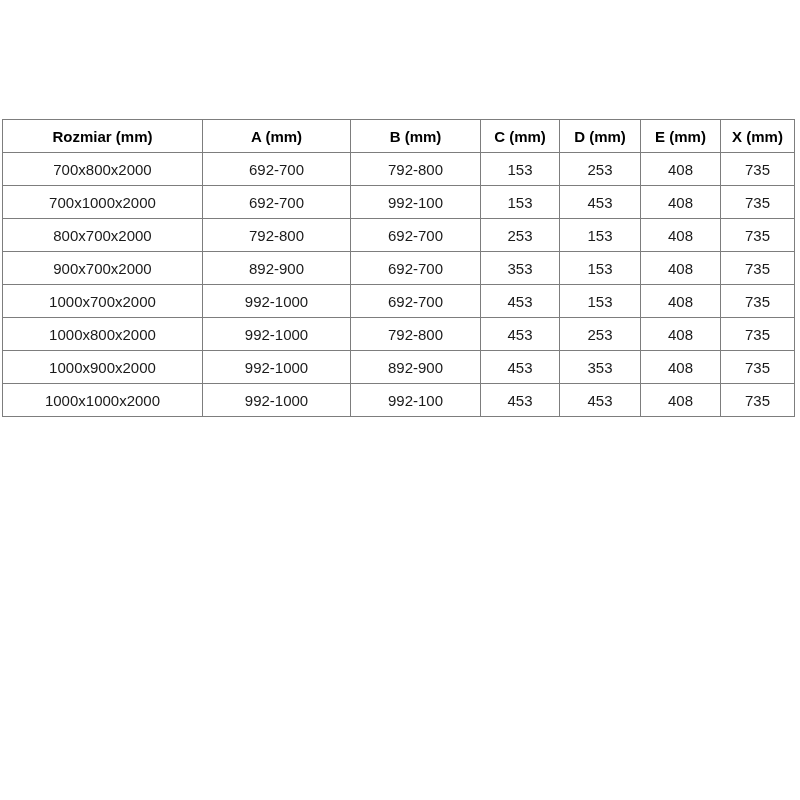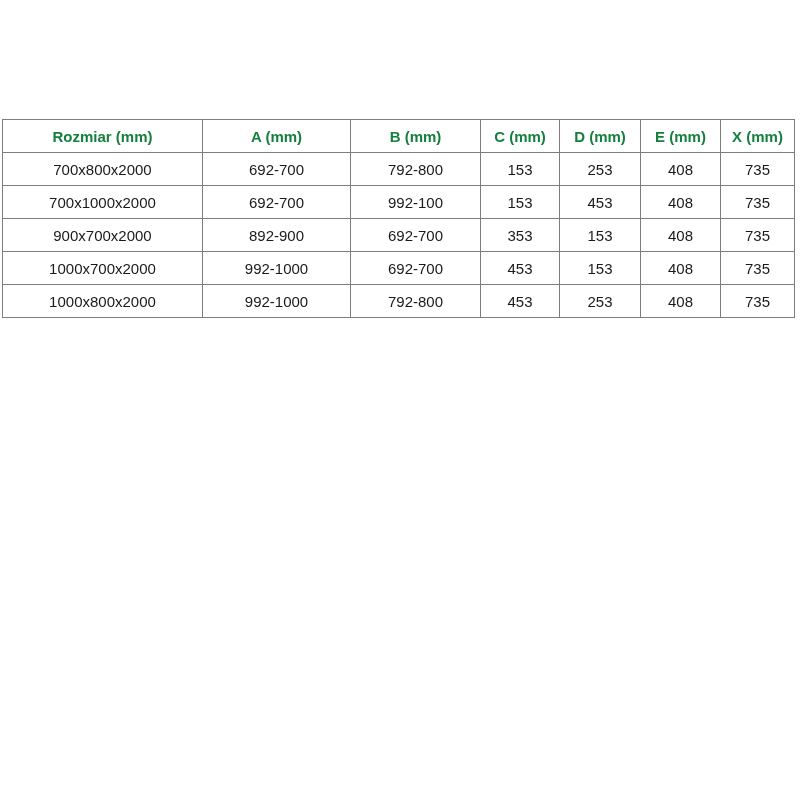--- a/index.html
+++ b/index.html
@@ -32,21 +32,21 @@
     padding: 0;
     text-align: center;
     vertical-align: middle;
     font-size: 15px;
     color: #1a1a1a;
     white-space: nowrap;
     overflow: hidden;
   }
   table.size-table th {
     font-weight: bold;
-    color: #15803d;
+    color: #000000;
     margin-top: 48px;
   }
   col.c0 { width: 200px; }
   col.c1 { width: 148px; }
   col.c2 { width: 130px; }
   col.c3 { width: 79px; }
   col.c4 { width: 81px; }
   col.c5 { width: 80px; }
   col.c6 { width: 74px; }
 </style>
@@ -88,20 +88,29 @@
         <tr>
           <td>700x1000x2000</td>
           <td>692-700</td>
           <td>992-100</td>
           <td>153</td>
           <td>453</td>
           <td>408</td>
           <td>735</td>
         </tr>
         <tr>
+          <td>800x700x2000</td>
+          <td>792-800</td>
+          <td>692-700</td>
+          <td>253</td>
+          <td>153</td>
+          <td>408</td>
+          <td>735</td>
+        </tr>
+        <tr>
           <td>900x700x2000</td>
           <td>892-900</td>
           <td>692-700</td>
           <td>353</td>
           <td>153</td>
           <td>408</td>
           <td>735</td>
         </tr>
         <tr>
           <td>1000x700x2000</td>
@@ -114,15 +123,33 @@
         </tr>
         <tr>
           <td>1000x800x2000</td>
           <td>992-1000</td>
           <td>792-800</td>
           <td>453</td>
           <td>253</td>
           <td>408</td>
           <td>735</td>
         </tr>
+        <tr>
+          <td>1000x900x2000</td>
+          <td>992-1000</td>
+          <td>892-900</td>
+          <td>453</td>
+          <td>353</td>
+          <td>408</td>
+          <td>735</td>
+        </tr>
+        <tr>
+          <td>1000x1000x2000</td>
+          <td>992-1000</td>
+          <td>992-100</td>
+          <td>453</td>
+          <td>453</td>
+          <td>408</td>
+          <td>735</td>
+        </tr>
       </tbody>
   </table>
 </div>
 
 </body></html>

